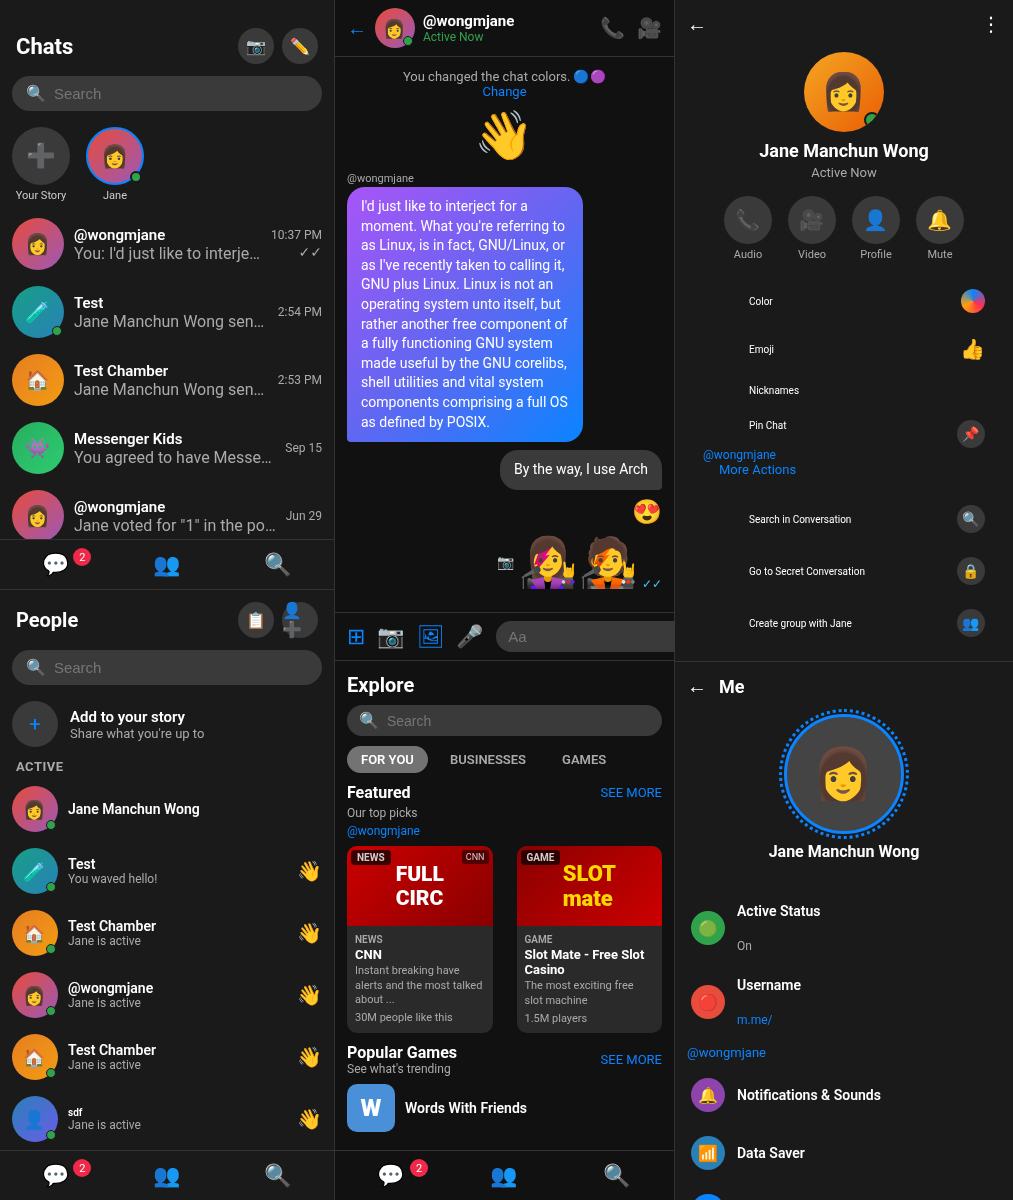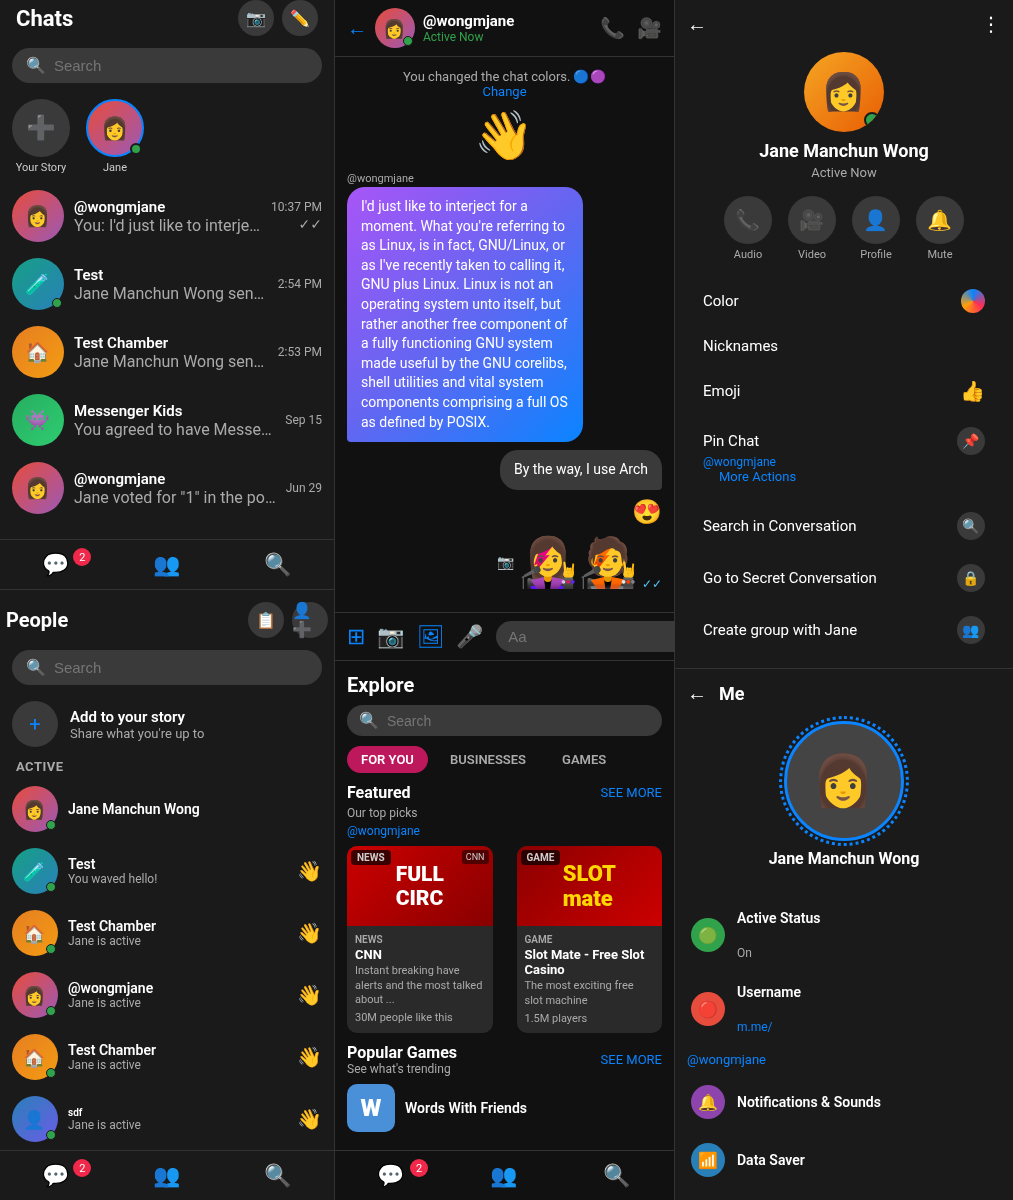--- a/index.html
+++ b/index.html
@@ -37,21 +37,21 @@
       height: 590px;
       display: flex;
       flex-direction: column;
       border-bottom: 1px solid #333;
     }
 
     .chats-header {
       display: flex;
       align-items: center;
       justify-content: space-between;
-      padding: 0 16px 8px;
+      padding: 28px 16px 8px;
     }
 
     .chats-title {
       font-size: 22px;
       font-weight: 700;
       color: #fff;
     }
 
     .header-icons {
       display: flex;
@@ -251,21 +251,21 @@
       flex: 1;
       display: flex;
       flex-direction: column;
       overflow: hidden;
     }
 
     .people-header {
       display: flex;
       align-items: center;
       justify-content: space-between;
-      padding: 12px 6px 8px;
+      padding: 12px 16px 8px;
     }
 
     .people-title {
       font-size: 20px;
       font-weight: 700;
     }
 
     .people-search {
       margin: 4px 12px 8px;
       background: #3a3a3a;
@@ -564,21 +564,21 @@
 
     .explore-tab {
       padding: 6px 14px;
       border-radius: 20px;
       font-size: 13px;
       cursor: pointer;
       font-weight: 600;
     }
 
     .explore-tab.active {
-      background: #be185d;
+      background: #737373;
       color: #fff;
     }
 
     .explore-tab:not(.active) {
       color: #aaa;
     }
 
     .featured-header {
       display: flex;
       justify-content: space-between;
@@ -806,21 +806,22 @@
     .settings-item {
       display: flex;
       align-items: center;
       padding: 12px 16px;
       cursor: pointer;
       border-radius: 10px;
     }
 
     .settings-label {
       flex: 1;
-      font-size: 15px;
+      font-size: 10px;
+      margin-left: 46px;
     }
 
     .settings-color {
       width: 24px;
       height: 24px;
       border-radius: 50%;
       background: conic-gradient(#0a84ff, #ff2d55, #ff9f0a, #0a84ff);
     }
 
     .settings-thumb {
@@ -1422,28 +1423,28 @@
           <div class="action-btn-circle">🔔</div>
           <span class="action-btn-label">Mute</span>
         </div>
       </div>
       <div class="settings-list">
         <div class="settings-item">
           <span class="settings-label">Color</span>
           <div class="settings-color"></div>
         </div>
         <div class="settings-item">
-          <span class="settings-label">Nicknames</span>
-        </div>
-        <div class="settings-item">
           <span class="settings-label">Emoji</span>
           <span class="settings-thumb">👍</span>
         </div>
+        <div class="settings-item">
+          <span class="settings-label">Nicknames</span>
+        </div>
         <div class="settings-item" style="flex-direction:column;align-items:flex-start;">
-          <div style="display:flex;align-items:center;width:100%;">
+          <div style="display:flex;align-items:flex-start;width:100%;">
             <span class="settings-label">Pin Chat</span>
             <div class="pin-icon-wrap">📌</div>
           </div>
           <div style="padding-left:0;">
             <div style="font-size:12px;color:#0a84ff;">@wongmjane</div>
             <div class="more-actions">More Actions</div>
           </div>
         </div>
         <div class="settings-item">
           <span class="settings-label">Search in Conversation</span>

